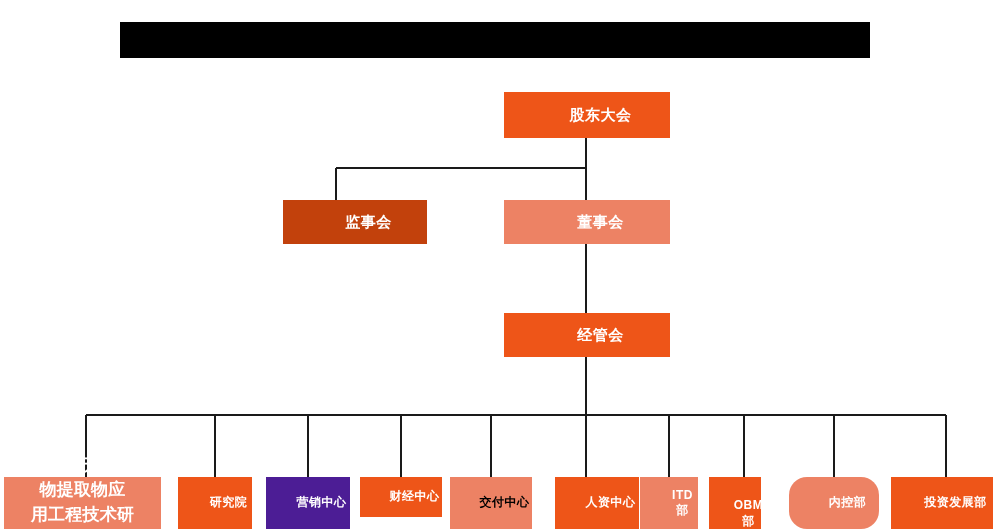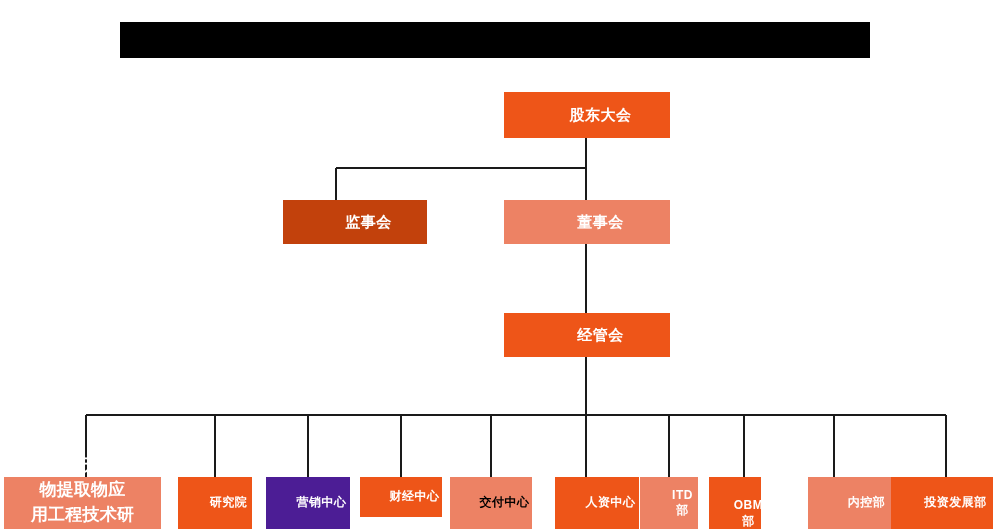--- a/index.html
+++ b/index.html
@@ -84,17 +84,17 @@
       <div class="node node-l3" style="left: 504px; top: 313px; width: 166px; height: 44px; background: rgb(238, 85, 24); color: rgb(255, 255, 255);"><span>经管会</span></div>
       <div class="node node-l4 node-wrap" style="left: 4px; top: 477px; width: 157px; height: 52px; background: rgb(237, 130, 100); color: rgb(255, 255, 255);"><span>广东省天然植物提取物应
 用工程技术研究中心</span></div>
       <div class="node node-l4" style="left: 178px; top: 477px; width: 74px; height: 52px; background: rgb(238, 85, 24); color: rgb(255, 255, 255);"><span>研究院</span></div>
       <div class="node node-l4" style="left: 266px; top: 477px; width: 84px; height: 52px; background: #4c1d95; color: rgb(255, 255, 255);"><span>营销中心</span></div>
       <div class="node node-l4" style="left: 360px; top: 477px; width: 82px; height: 40px; background: rgb(238, 85, 24); color: rgb(255, 255, 255);"><span>财经中心</span></div>
       <div class="node node-l4" style="left: 450px; top: 477px; width: 82px; height: 52px; background: rgb(237, 130, 100); color: #000000;"><span>交付中心</span></div>
       <div class="node node-l4" style="left: 543px; top: 477px; width: 84px; height: 52px; background: rgb(238, 85, 24); color: rgb(255, 255, 255); margin-left: 12px;"><span>人资中心</span></div>
       <div class="node node-l4" style="left: 640px; top: 477px; width: 58px; height: 52px; background: rgb(237, 130, 100); color: rgb(255, 255, 255);"><span>ITD部</span></div>
       <div class="node node-l4" style="left: 709px; top: 477px; width: 52px; height: 52px; background: rgb(238, 85, 24); color: rgb(255, 255, 255); align-items: flex-end;"><span>OBM部</span></div>
-      <div class="node node-l4" style="left: 808px; top: 477px; width: 90px; height: 52px; background: rgb(237, 130, 100); color: rgb(255, 255, 255);"><span>内控部</span></div>
+      <div class="node node-l4" style="left: 789px; top: 477px; width: 90px; height: 52px; background: rgb(237, 130, 100); color: rgb(255, 255, 255); border-radius: 18px;"><span>内控部</span></div>
       <div class="node node-l4" style="left: 891px; top: 477px; width: 102px; height: 52px; background: rgb(238, 85, 24); color: rgb(255, 255, 255);"><span>投资发展部</span></div>
     </div>
 
 </div>
 
 </body></html>

